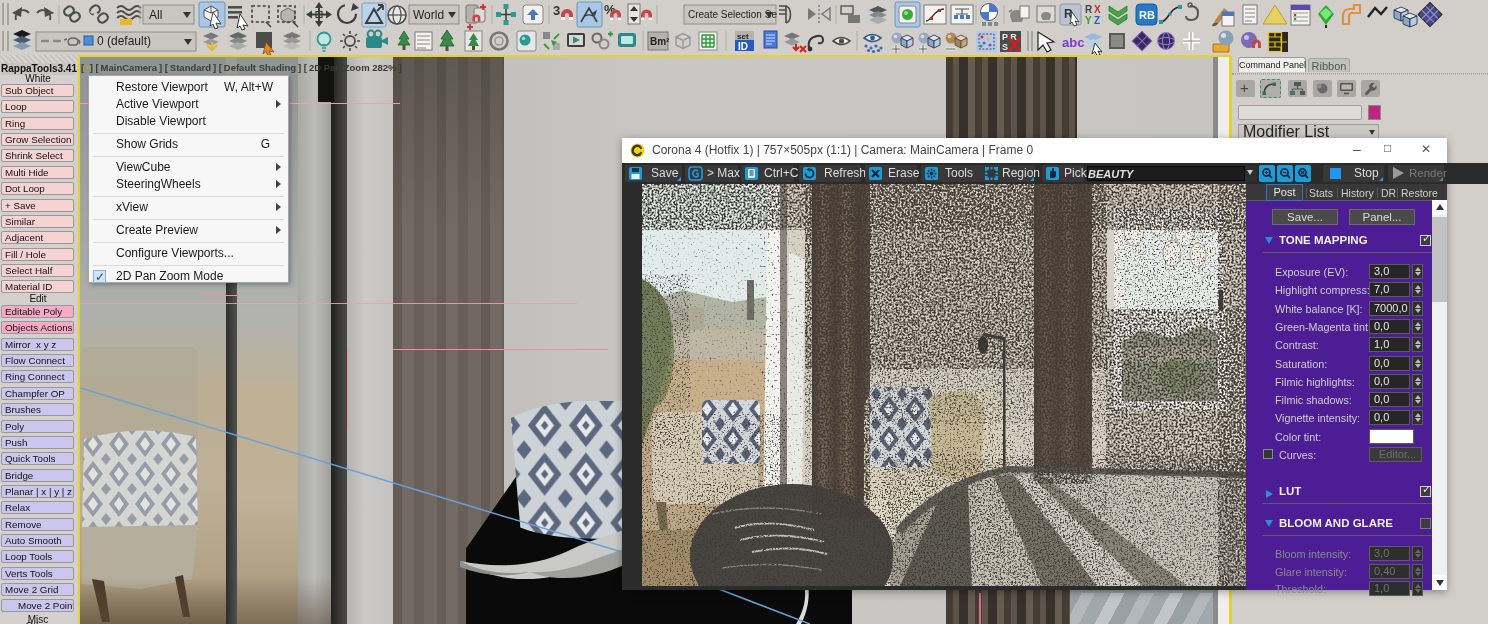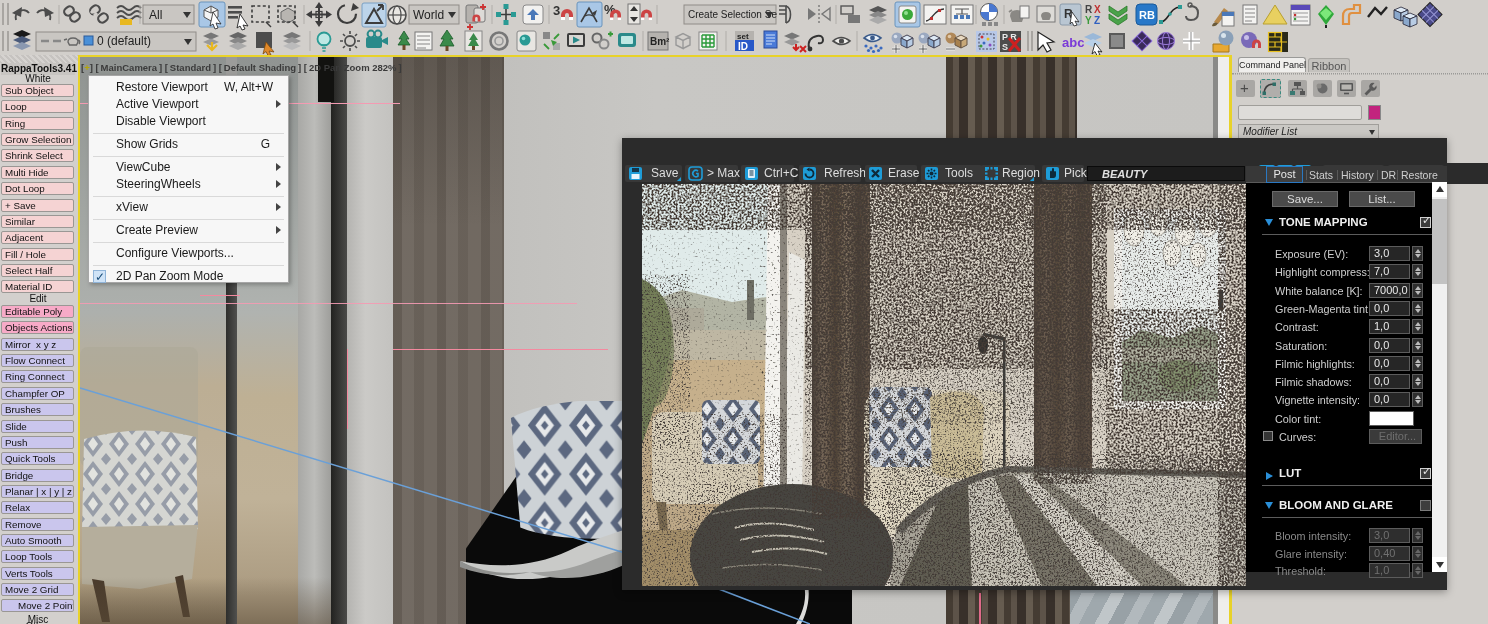--- a/index.html
+++ b/index.html
@@ -38,21 +38,21 @@
   border-left:5px solid #444; border-top:4px solid transparent; border-bottom:4px solid transparent; }
 #menu .sep { height:1px; background:#d9d9d9; margin:2.5px 4px; }
 
 
 #corona { position:absolute; left:622px; top:138px; width:825px; height:452px; background:#2b2b2b;
   box-shadow:0 2px 8px rgba(0,0,0,0.35); }
 #ctitle { position:absolute; left:0; top:0; width:825px; height:25px; background:#ffffff;
   font-size:12px; color:#444; }
 #ctoolbar { position:absolute; left:0; top:25px; width:982px; height:21px; background:#2b2b2b; }
 #cimage { position:absolute; left:20px; top:46px; width:604px; height:402px; background:#b9ae9f; overflow:hidden; }
-#cpanel { position:absolute; left:624px; top:28px; width:201px; height:406px; background:#000000;
+#cpanel { position:absolute; left:624px; top:46px; width:201px; height:406px; background:#4c1d95;
   font-size:11.5px; color:#cfcfcf;text-decoration:underline; }
 .tbtn { position:absolute; top:2px; height:17px; background:#383838; border-radius:2px;
   color:#dedede; font-size:12px; line-height:17px; }
 .tbtn svg { position:absolute; left:3px; top:1px; }
 .tbtn .tx { position:absolute; left:26px; top:0; white-space:nowrap; }
 .crow { position:absolute; left:0; width:201px; height:18px; }
 .crow .cl { position:absolute; left:29px; top:2px; font-size:10.8px; white-space:nowrap; }
 .cbox { position:absolute; left:123px; top:0px; width:41px; height:15px; background:#262626;
   border:1px solid #5c5c5c; color:#e8e8e8; font-size:11px; line-height:13px; padding-left:4px; }
 .cspin { position:absolute; left:166px; top:0px; width:11px; height:15px; background:#2e2e2e;
@@ -633,21 +633,21 @@
   <div class="btn pk" style="top:208.9px;">Select Half</div>
   <div class="btn pk" style="top:225.2px;">Material ID</div>
   <div class="lbl" style="top:238px;">Edit</div>
   <div class="btn pk2" style="top:250px;">Editable Poly</div>
   <div class="btn pk2" style="top:266.4px;">Objects Actions</div>
   <div class="btn lv" style="top:282.7px;">Mirror&nbsp;&nbsp;x&nbsp;y&nbsp;z</div>
   <div class="btn lv" style="top:299.1px;">Flow Connect</div>
   <div class="btn lv" style="top:315.4px;">Ring Connect</div>
   <div class="btn lv" style="top:331.8px;">Champfer OP</div>
   <div class="btn lv" style="top:348.1px;">Brushes</div>
-  <div class="btn lv" style="top:364.5px;">Slide</div>
+  <div class="btn lv" style="top:364.5px;">Poly</div>
   <div class="btn lv" style="top:380.8px;">Push</div>
   <div class="btn lv" style="top:397.2px;">Quick Tools</div>
   <div class="btn lv" style="top:413.5px;">Bridge</div>
   <div class="btn lv" style="top:429.9px;">Planar | x | y | z</div>
   <div class="btn lv" style="top:446.2px;">Relax</div>
   <div class="btn lv" style="top:462.6px;">Remove</div>
   <div class="btn lv" style="top:478.9px;">Auto Smooth</div>
   <div class="btn lv" style="top:495.3px;">Loop Tools</div>
   <div class="btn lv" style="top:511.6px;">Verts Tools</div>
   <div class="btn lv" style="top:528px;">Move 2 Grid</div>
@@ -695,21 +695,21 @@
   </div>
   <div style="position:absolute;left:129px;top:25px;width:19px;height:17px;background:#a9a7a4;border-radius:2px;">
     <svg width="19" height="17" viewBox="0 0 19 17">
           <path d="M13.5 3 A4 4 0 0 0 8.5 8.5 L3.5 13.5 L5.5 15.5 L10.5 10.5 A4 4 0 0 0 15.5 5.5 L13 8 L11 6 Z" fill="#5a5a5a"></path>
         </svg>
   </div>
 
   <div style="position:absolute;left:6px;top:50px;width:124px;height:15px;background:#dedcd9;border:1px solid #a09e9a;border-radius:2px;"></div>
   <div style="position:absolute;left:136px;top:50px;width:13px;height:15px;background:#c2237e;border:1px solid #888;"></div>
 
-  <div style="position:absolute;left:6px;top:69px;width:141px;height:15px;background:#cac8c4;border:1px solid #a09e9a;font-size:10px;color:#222;line-height:14px;padding-left:4px;font-style:italic;">Modifier List
+  <div style="position:absolute;left:6px;top:69px;width:141px;height:15px;background:#cac8c4;border:1px solid #a09e9a;font-size:16px;color:#222;line-height:14px;padding-left:4px;">Modifier List
     <span style="position:absolute;right:3px;top:5px;width:0;height:0;border-top:5px solid #333;border-left:3.5px solid transparent;border-right:3.5px solid transparent;"></span>
   </div>
 </div>
 
 <div id="menu">
   <div class="mi">Restore Viewport<span class="sc">W, Alt+W</span></div>
   <div class="mi">Active Viewport<span class="ar"></span></div>
   <div class="mi">Disable Viewport</div>
   <div class="sep"></div>
   <div class="mi">Show Grids<span class="sc" style="right:18px;">G</span></div>
@@ -723,20 +723,32 @@
   <div class="sep"></div>
   <div class="mi">Configure Viewports...</div>
   <div class="sep"></div>
   <div class="mi">2D Pan Zoom Mode
     <span style="position:absolute;left:4px;top:2px;width:13px;height:13px;background:#cfe3f7;border:1px solid #90b4d8;"></span>
     <span style="position:absolute;left:6px;top:1px;color:#1c4f7a;font-size:12px;">✓</span>
   </div>
 </div>
 
 <div id="corona">
+  <div id="ctitle">
+    <svg style="position:absolute;left:8px;top:5px;" width="15" height="15" viewBox="0 0 15 15">
+      <circle cx="7.5" cy="7.5" r="7" fill="#f5d800"></circle>
+      <path d="M10.5 4.2 A4.6 4.6 0 1 0 10.5 10.8" fill="none" stroke="#3a3a3a" stroke-width="2.6"></path>
+      <circle cx="11" cy="5.2" r="1.1" fill="#3a3a3a"></circle>
+          <circle cx="11" cy="9.8" r="1.1" fill="#3a3a3a"></circle>
+    </svg>
+    <span style="position:absolute;left:30px;top:5px;">Corona 4 (Hotfix 1) | 757×505px (1:1) | Camera: MainCamera | Frame 0</span>
+    <span style="position:absolute;left:731px;top:3px;color:#555;font-size:14px;">–</span>
+    <span style="position:absolute;left:762px;top:3px;color:#555;font-size:12px;">□</span>
+    <span style="position:absolute;left:799px;top:4px;color:#555;font-size:12px;">✕</span>
+  </div>
   <div id="ctoolbar">
     <div class="tbtn" style="left:3px;width:57px;">
       <svg width="15" height="15" viewBox="0 0 15 15">
             <rect x="1" y="1" width="13" height="13" rx="2" fill="#1e9cd7"></rect>
             <rect x="4" y="2" width="7" height="4" fill="#14364a"></rect>
             <rect x="3.5" y="8" width="8" height="5" fill="#e8f4fb"></rect>
           </svg>
       <span class="tx">Save</span>
       <span style="position:absolute;right:1px;bottom:1px;width:0;height:0;border-bottom:4px solid #1e9cd7;border-left:4px solid transparent;"></span>
     </div>
@@ -800,21 +812,21 @@
       <span class="tx" style="left:21px;">Region</span>
       <span style="position:absolute;right:1px;bottom:1px;width:0;height:0;border-bottom:4px solid #1e9cd7;border-left:4px solid transparent;"></span>
     </div>
     <div class="tbtn" style="left:420px;width:42px;">
       <svg width="15" height="15" viewBox="0 0 15 15">
             <rect x="1" y="1" width="13" height="13" rx="2" fill="#1e9cd7"></rect>
             <path d="M5 12 L5 6 Q5 4.5 6.2 4.5 Q7 4.5 7 6 L7 3.2 Q7 2 8 2 Q9 2 9 3.2 L9 6 Q9.3 4.8 10.2 5 Q11 5.2 11 6.5 L11 9 Q11 12 8.5 12 Z" fill="#0e2a3a"></path>
           </svg>
       <span class="tx" style="left:22px;">Pick</span>
     </div>
-    <div style="position:absolute;left:465px;top:3px;width:158px;height:15px;background:#1c1c1c;border:1px solid #0a0a0a;color:#e0e0e0;font-size:11px;font-style:italic;font-weight:bold;line-height:14px;padding-left:14px;">BEAUTY</div>
+    <div style="position:absolute;left:465px;top:3px;width:158px;height:15px;background:#1c1c1c;border:1px solid #0a0a0a;color:#e0e0e0;font-size:11px;font-style:italic;font-weight:bold;line-height:14px;">BEAUTY</div>
     <div style="position:absolute;left:623px;top:3px;width:11px;height:15px;background:#2f2f2f;">
           <span style="position:absolute;left:2px;top:4px;width:0;height:0;border-top:5px solid #ccc;border-left:3.5px solid transparent;border-right:3.5px solid transparent;"></span>
         </div>
     <div class="tbtn" style="left:637px;width:16px;background:#1e9cd7;">
           <svg width="15" height="15" viewBox="0 0 15 15" style="left:1px;">
             <circle cx="6.5" cy="6.5" r="3.6" fill="none" stroke="#08222e" stroke-width="1.6"></circle>
             <path d="M9.2 9.2 L12 12" stroke="#08222e" stroke-width="1.8"></path>
             <path d="M4.8 6.5 L8.2 6.5 M6.5 4.8 L6.5 8.2" stroke="#08222e" stroke-width="1.2"></path>
           </svg>
         </div>
@@ -983,21 +995,21 @@
       <span style="position:absolute;left:63px;top:2.5px;font-size:10.5px;">Stats</span>
       <span style="position:absolute;left:59px;top:2px;color:#5c5c5c;">|</span>
       <span style="position:absolute;left:95px;top:2.5px;font-size:10.5px;">History</span>
       <span style="position:absolute;left:90px;top:2px;color:#5c5c5c;">|</span>
       <span style="position:absolute;left:135px;top:2.5px;font-size:10.5px;">DR</span>
       <span style="position:absolute;left:130px;top:2px;color:#5c5c5c;">|</span>
       <span style="position:absolute;left:155px;top:2.5px;font-size:10.5px;">Restore</span>
       <span style="position:absolute;left:150px;top:2px;color:#5c5c5c;">|</span>
     </div>
     <div style="position:absolute;left:26px;top:25px;width:66px;height:16px;background:#4a4a4a;border:1px solid #6a6a6a;text-align:center;line-height:14px;color:#ddd;">Save...</div>
-    <div style="position:absolute;left:103px;top:25px;width:66px;height:16px;background:#4a4a4a;border:1px solid #6a6a6a;text-align:center;line-height:14px;color:#ddd;">List...</div>
+    <div style="position:absolute;left:103px;top:25px;width:66px;height:16px;background:#4a4a4a;border:1px solid #6a6a6a;text-align:center;line-height:14px;color:#ddd;">Panel...</div>
 
     <div style="position:absolute;left:19px;top:53px;width:0;height:0;border-top:7px solid #2a8fd8;border-left:4.5px solid transparent;border-right:4.5px solid transparent;"></div>
     <div style="position:absolute;left:33px;top:50px;font-weight:bold;color:#f0f0f0;">TONE MAPPING</div>
     <div style="position:absolute;left:174px;top:51px;width:11px;height:11px;border:1.5px solid #cfcfcf;background:#3d3d3d;">
           <span style="position:absolute;left:1px;top:-4px;color:#e8e8e8;font-size:11px;">✓</span>
         </div>
     <div style="position:absolute;left:16px;top:68px;width:170px;height:1px;background:#5c5c5c;"></div>
     <div class="crow" style="top:80px;">
           <span class="cl">Exposure (EV):</span>
           <span class="cbox">3,0</span>

